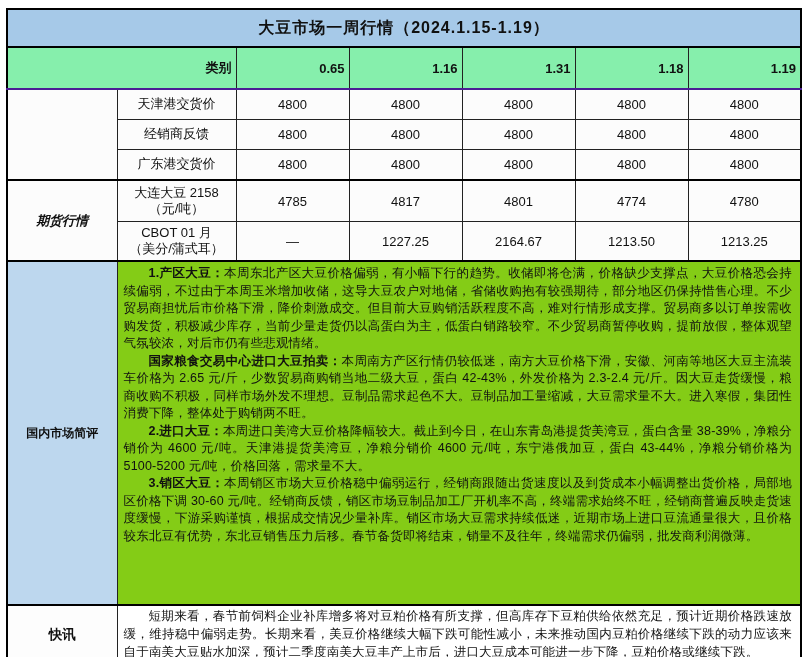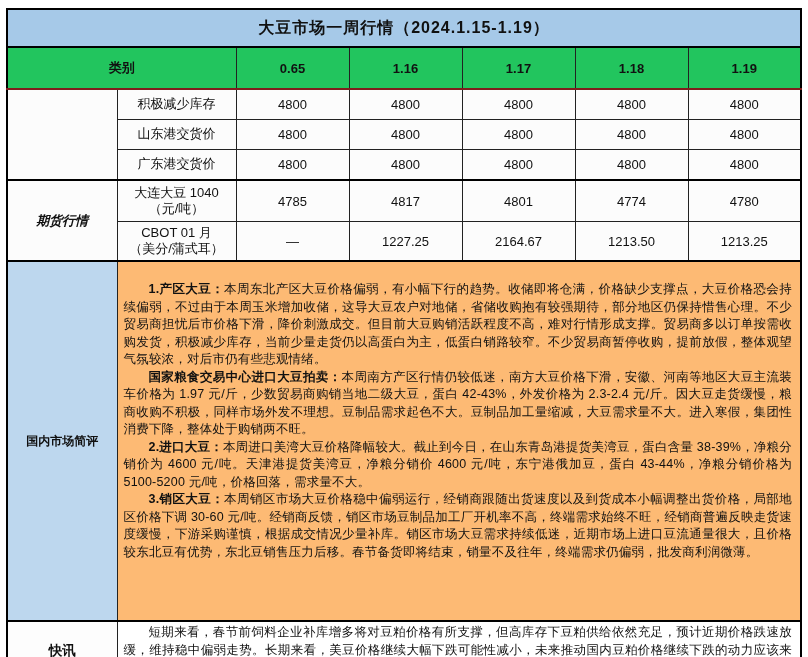--- a/index.html
+++ b/index.html
@@ -30,42 +30,43 @@
   }
   tr.title-row td{
     background:#a6c9e8;
     font-size:16px;
     font-weight:bold;
     letter-spacing:1px;
     height:36px;
     border-bottom:2px solid #000;
   }
   tr.head-row td{
-    background:#22c55e;
+    background:#86efac;
     font-weight:bold;
     height:40px;
-    border-bottom:2px solid #7f1d1d;
+    border-bottom:2px solid #4c1d95;
+    text-align:right;
   }
   tr.spot-row td{height:29px;background:#fcfcfc;}
   tr.fut-row td{background:#fcfcfc;}
   tr.fut-row-1 td{height:40px;border-top:2px solid #000;}
   tr.fut-row-2 td{height:38px;}
   td.group-cell{font-weight:bold;background:#fff;font-style:italic;}
   td.sub-label{line-height:1.25;}
   tr.comment-row td{border-top:2px solid #000;}
   td.comment-label{
     background:#bdd7ee;
     font-weight:bold;
     font-size:12px;
   }
   td.comment-body{
-    background:#fdba74;
+    background:#84cc16;
     text-align:left;
     vertical-align:top;
-    padding:19px 8px 3px 6px;
+    padding:3px 8px 3px 6px;
     height:336px;
   }
   .comment-body p{
     margin:0;
     text-indent:2em;
     font-size:12.5px;
     line-height:1.40;
     text-align:justify;
     letter-spacing:0.2px;
   }
@@ -104,55 +105,55 @@
 
   <tbody>
         <tr class="title-row">
     <td colspan="7">大豆市场一周行情（2024.1.15-1.19）</td>
   </tr>
 
   <tr class="head-row">
     <td colspan="2">类别</td>
     <td>0.65</td>
     <td>1.16</td>
-    <td>1.17</td>
+    <td>1.31</td>
     <td>1.18</td>
     <td>1.19</td>
   </tr>
 
   <tr class="spot-row">
     <td rowspan="3" class="group-cell"></td>
-    <td class="sub-label">积极减少库存</td>
+    <td class="sub-label">天津港交货价</td>
     <td>4800</td>
     <td>4800</td>
     <td>4800</td>
     <td>4800</td>
     <td>4800</td>
   </tr>
   <tr class="spot-row">
-    <td class="sub-label">山东港交货价</td>
+    <td class="sub-label">经销商反馈</td>
     <td>4800</td>
     <td>4800</td>
     <td>4800</td>
     <td>4800</td>
     <td>4800</td>
   </tr>
   <tr class="spot-row">
     <td class="sub-label">广东港交货价</td>
     <td>4800</td>
     <td>4800</td>
     <td>4800</td>
     <td>4800</td>
     <td>4800</td>
   </tr>
 
   <tr class="fut-row fut-row-1">
     <td rowspan="2" class="group-cell">期货行情</td>
     <td class="sub-label">
-      <div>大连大豆 1040</div>
+      <div>大连大豆 2158</div>
       <div>（元/吨）</div>
     </td>
     <td>4785</td>
     <td>4817</td>
     <td>4801</td>
     <td>4774</td>
     <td>4780</td>
   </tr>
   <tr class="fut-row fut-row-2">
     <td class="sub-label">
@@ -163,21 +164,21 @@
     <td>1227.25</td>
     <td>2164.67</td>
     <td>1213.50</td>
     <td>1213.25</td>
   </tr>
 
   <tr class="comment-row">
     <td class="comment-label">国内市场简评</td>
     <td colspan="6" class="comment-body">
       <p><b class="lead">1.产区大豆：</b><span>本周东北产区大豆价格偏弱，有小幅下行的趋势。收储即将仓满，价格缺少支撑点，大豆价格恐会持续偏弱，不过由于本周玉米增加收储，这导大豆农户对地储，省储收购抱有较强期待，部分地区仍保持惜售心理。不少贸易商担忧后市价格下滑，降价刺激成交。但目前大豆购销活跃程度不高，难对行情形成支撑。贸易商多以订单按需收购发货，积极减少库存，当前少量走货仍以高蛋白为主，低蛋白销路较窄。不少贸易商暂停收购，提前放假，整体观望气氛较浓，对后市仍有些悲观情绪。</span></p>
-      <p><b class="lead">国家粮食交易中心进口大豆拍卖：</b><span>本周南方产区行情仍较低迷，南方大豆价格下滑，安徽、河南等地区大豆主流装车价格为 1.97 元/斤，少数贸易商购销当地二级大豆，蛋白 42-43%，外发价格为 2.3-2.4 元/斤。因大豆走货缓慢，粮商收购不积极，同样市场外发不理想。豆制品需求起色不大。豆制品加工量缩减，大豆需求量不大。进入寒假，集团性消费下降，整体处于购销两不旺。</span></p>
+      <p><b class="lead">国家粮食交易中心进口大豆拍卖：</b><span>本周南方产区行情仍较低迷，南方大豆价格下滑，安徽、河南等地区大豆主流装车价格为 2.65 元/斤，少数贸易商购销当地二级大豆，蛋白 42-43%，外发价格为 2.3-2.4 元/斤。因大豆走货缓慢，粮商收购不积极，同样市场外发不理想。豆制品需求起色不大。豆制品加工量缩减，大豆需求量不大。进入寒假，集团性消费下降，整体处于购销两不旺。</span></p>
       <p><b class="lead">2.进口大豆：</b><span>本周进口美湾大豆价格降幅较大。截止到今日，在山东青岛港提货美湾豆，蛋白含量 38-39%，净粮分销价为 4600 元/吨。天津港提货美湾豆，净粮分销价 4600 元/吨，东宁港俄加豆，蛋白 43-44%，净粮分销价格为 5100-5200 元/吨，价格回落，需求量不大。</span></p>
       <p><b class="lead">3.销区大豆：</b><span>本周销区市场大豆价格稳中偏弱运行，经销商跟随出货速度以及到货成本小幅调整出货价格，局部地区价格下调 30-60 元/吨。经销商反馈，销区市场豆制品加工厂开机率不高，终端需求始终不旺，经销商普遍反映走货速度缓慢，下游采购谨慎，根据成交情况少量补库。销区市场大豆需求持续低迷，近期市场上进口豆流通量很大，且价格较东北豆有优势，东北豆销售压力后移。春节备货即将结束，销量不及往年，终端需求仍偏弱，批发商利润微薄。</span></p>
     </td>
   </tr>
 
   <tr class="news-row">
     <td class="news-label">快讯</td>
     <td colspan="6" class="news-body">
       <p>短期来看，春节前饲料企业补库增多将对豆粕价格有所支撑，但高库存下豆粕供给依然充足，预计近期价格跌速放缓，维持稳中偏弱走势。长期来看，美豆价格继续大幅下跌可能性减小，未来推动国内豆粕价格继续下跌的动力应该来自于南美大豆贴水加深，预计二季度南美大豆丰产上市后，进口大豆成本可能进一步下降，豆粕价格或继续下跌。</p>
     </td>

